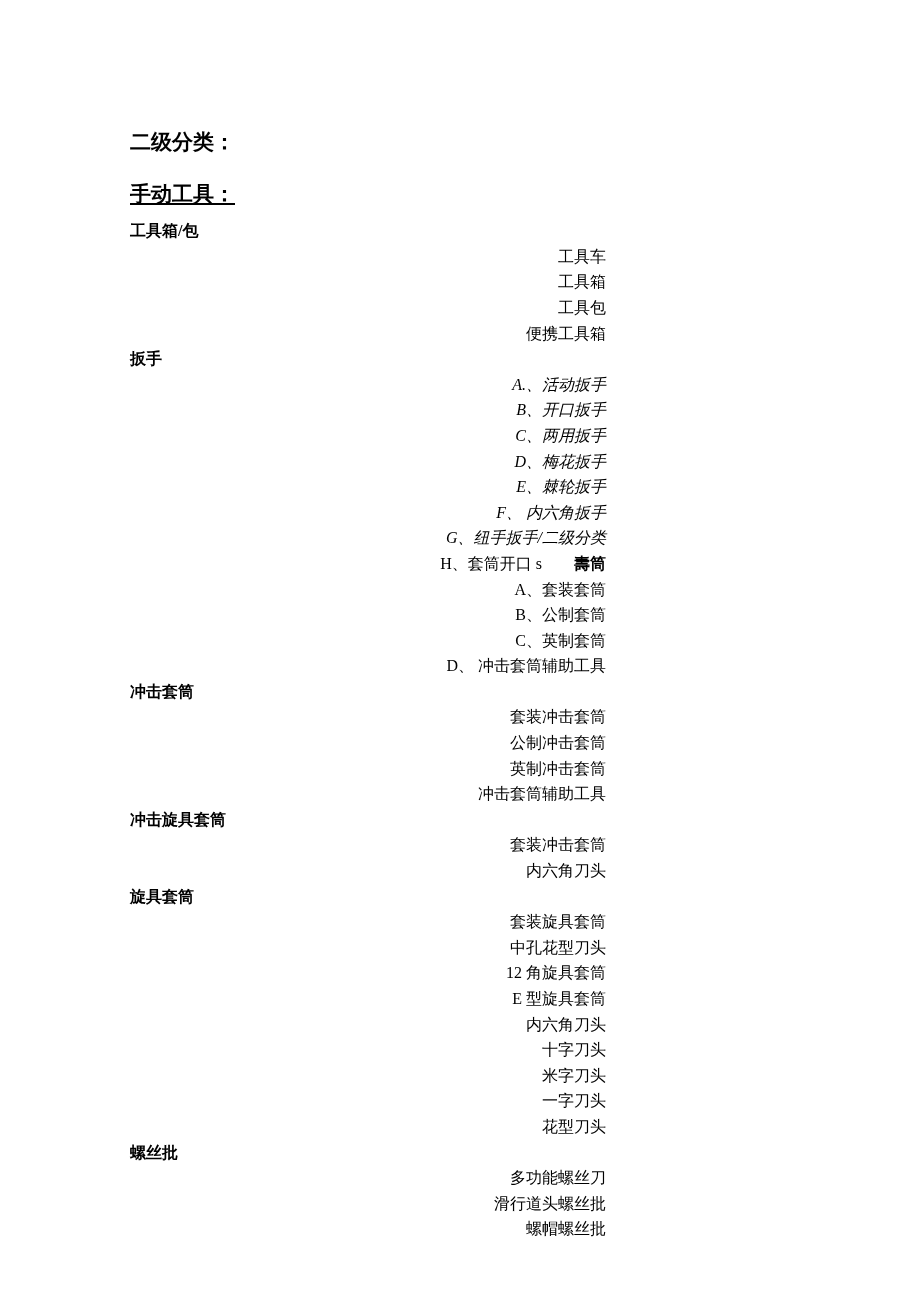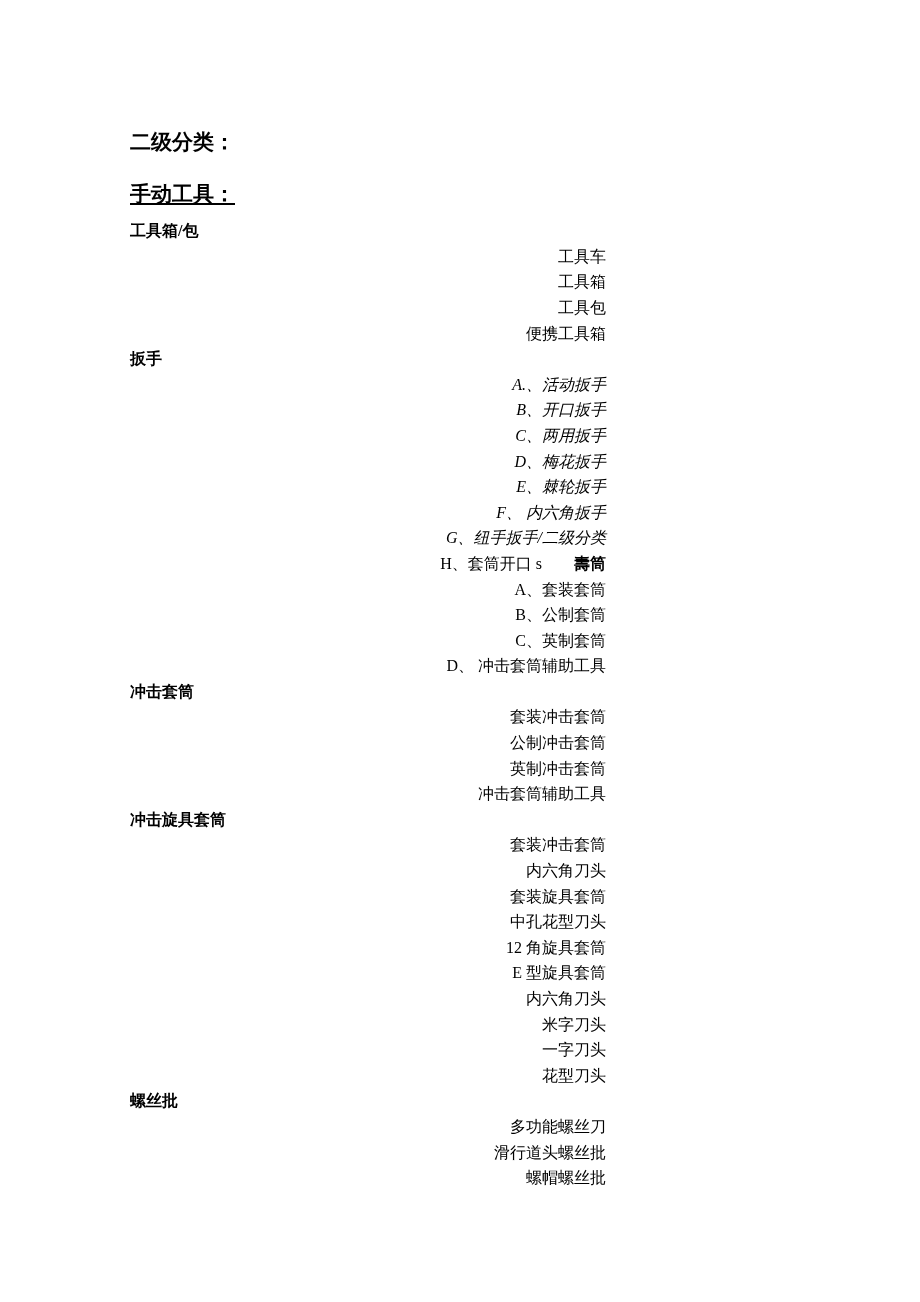--- a/index.html
+++ b/index.html
@@ -86,25 +86,27 @@
   <p class="cat-label">冲击套筒</p>
   <p class="item">套装冲击套筒</p>
   <p class="item">公制冲击套筒</p>
   <p class="item">英制冲击套筒</p>
   <p class="item">冲击套筒辅助工具</p>
 
   <p class="cat-label">冲击旋具套筒</p>
   <p class="item">套装冲击套筒</p>
   <p class="item">内六角刀头</p>
 
+  <p class="cat-label">旋具套筒</p>
   <p class="item">套装旋具套筒</p>
   <p class="item">中孔花型刀头</p>
   <p class="item">12 角旋具套筒</p>
   <p class="item">E 型旋具套筒</p>
   <p class="item">内六角刀头</p>
+  <p class="item">十字刀头</p>
   <p class="item">米字刀头</p>
   <p class="item">一字刀头</p>
   <p class="item">花型刀头</p>
 
   <p class="cat-label">螺丝批</p>
   <p class="item">多功能螺丝刀</p>
   <p class="item">滑行道头螺丝批</p>
   <p class="item">螺帽螺丝批</p>
 
 </div>

